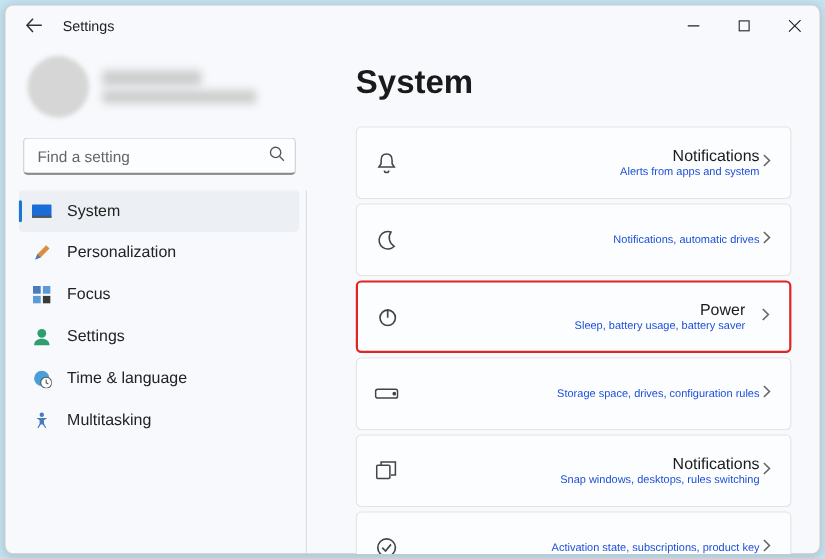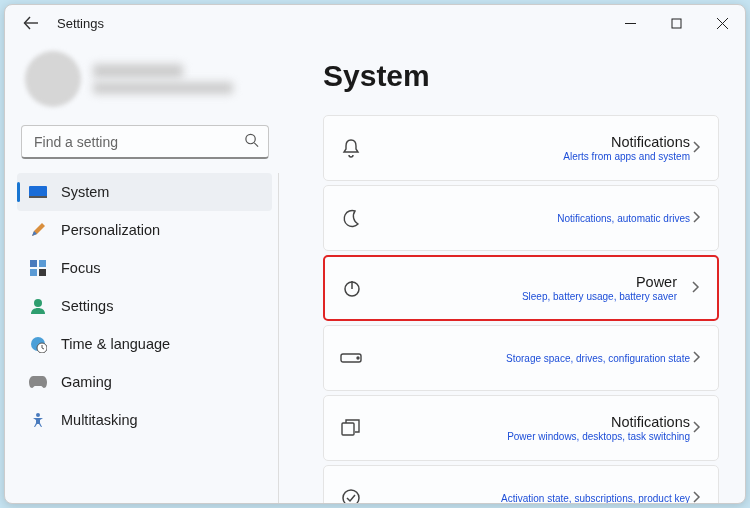--- a/index.html
+++ b/index.html
@@ -156,28 +156,20 @@
               <svg width="17" height="17" viewBox="0 0 17 17">
                 <circle cx="8" cy="8" r="7" fill="#4a9fd8"></circle>
                 <circle cx="12" cy="12" r="5" fill="#fff" stroke="#555"></circle>
                 <path d="M12 9v3l2 1" stroke="#555" fill="none"></path>
               </svg>
             </span>
           <span>Time &amp; language</span>
         </div>
         <div class="nav-item">
           <span class="icon">
-              <svg width="18" height="12" viewBox="0 0 18 12" fill="#888">
-                <path d="M4 0h10c2 0 4 3 4 6s-1 6-3 6c-1 0-2-2-3-2H6c-1 0-2 2-3 2-2 0-3-3-3-6s2-6 4-6z"></path>
-              </svg>
-            </span>
-          <span>Gaming</span>
-        </div>
-        <div class="nav-item">
-          <span class="icon">
               <svg width="16" height="16" viewBox="0 0 16 16" fill="#4a7bbd">
                 <circle cx="8" cy="3" r="2"></circle>
                 <path d="M3 6h10l-3 2v3l2 4h-1l-2-3h-2l-2 3H4l2-4V8z"></path>
               </svg>
             </span>
           <span>Multitasking</span>
         </div>
       </div>
     </div>
 
@@ -231,37 +223,37 @@
       </div>
 
       <div class="card">
         <span class="icon">
             <svg width="22" height="14" viewBox="0 0 22 14" fill="none" stroke="currentColor" stroke-width="1.4">
               <rect x="1" y="3" width="20" height="8" rx="2"></rect>
               <circle cx="18" cy="7" r="1" fill="currentColor"></circle>
             </svg>
           </span>
         <div class="text">
-            <div class="csub">Storage space, drives, configuration state</div>
+            <div class="csub">Storage space, drives, configuration rules</div>
           </div>
         <span class="chev"><svg width="12" height="12" viewBox="0 0 12 12" fill="none" stroke="currentColor" stroke-width="1.5">
               <path d="M4 1l5 5-5 5"></path>
             </svg></span>
       </div>
 
       <div class="card">
         <span class="icon">
             <svg width="20" height="20" viewBox="0 0 20 20" fill="none" stroke="currentColor" stroke-width="1.4">
               <rect x="1" y="5" width="12" height="12" rx="1"></rect>
               <path d="M5 5V2h13v12h-4"></path>
             </svg>
           </span>
         <div class="text">
             <div class="ctitle">Notifications</div>
-            <div class="csub">Power windows, desktops, task switching</div>
+            <div class="csub">Snap windows, desktops, rules switching</div>
           </div>
         <span class="chev"><svg width="12" height="12" viewBox="0 0 12 12" fill="none" stroke="currentColor" stroke-width="1.5">
               <path d="M4 1l5 5-5 5"></path>
             </svg></span>
       </div>
 
       <div class="card">
         <span class="icon">
             <svg width="20" height="20" viewBox="0 0 20 20" fill="none" stroke="currentColor" stroke-width="1.5">
               <circle cx="10" cy="10" r="8"></circle>

